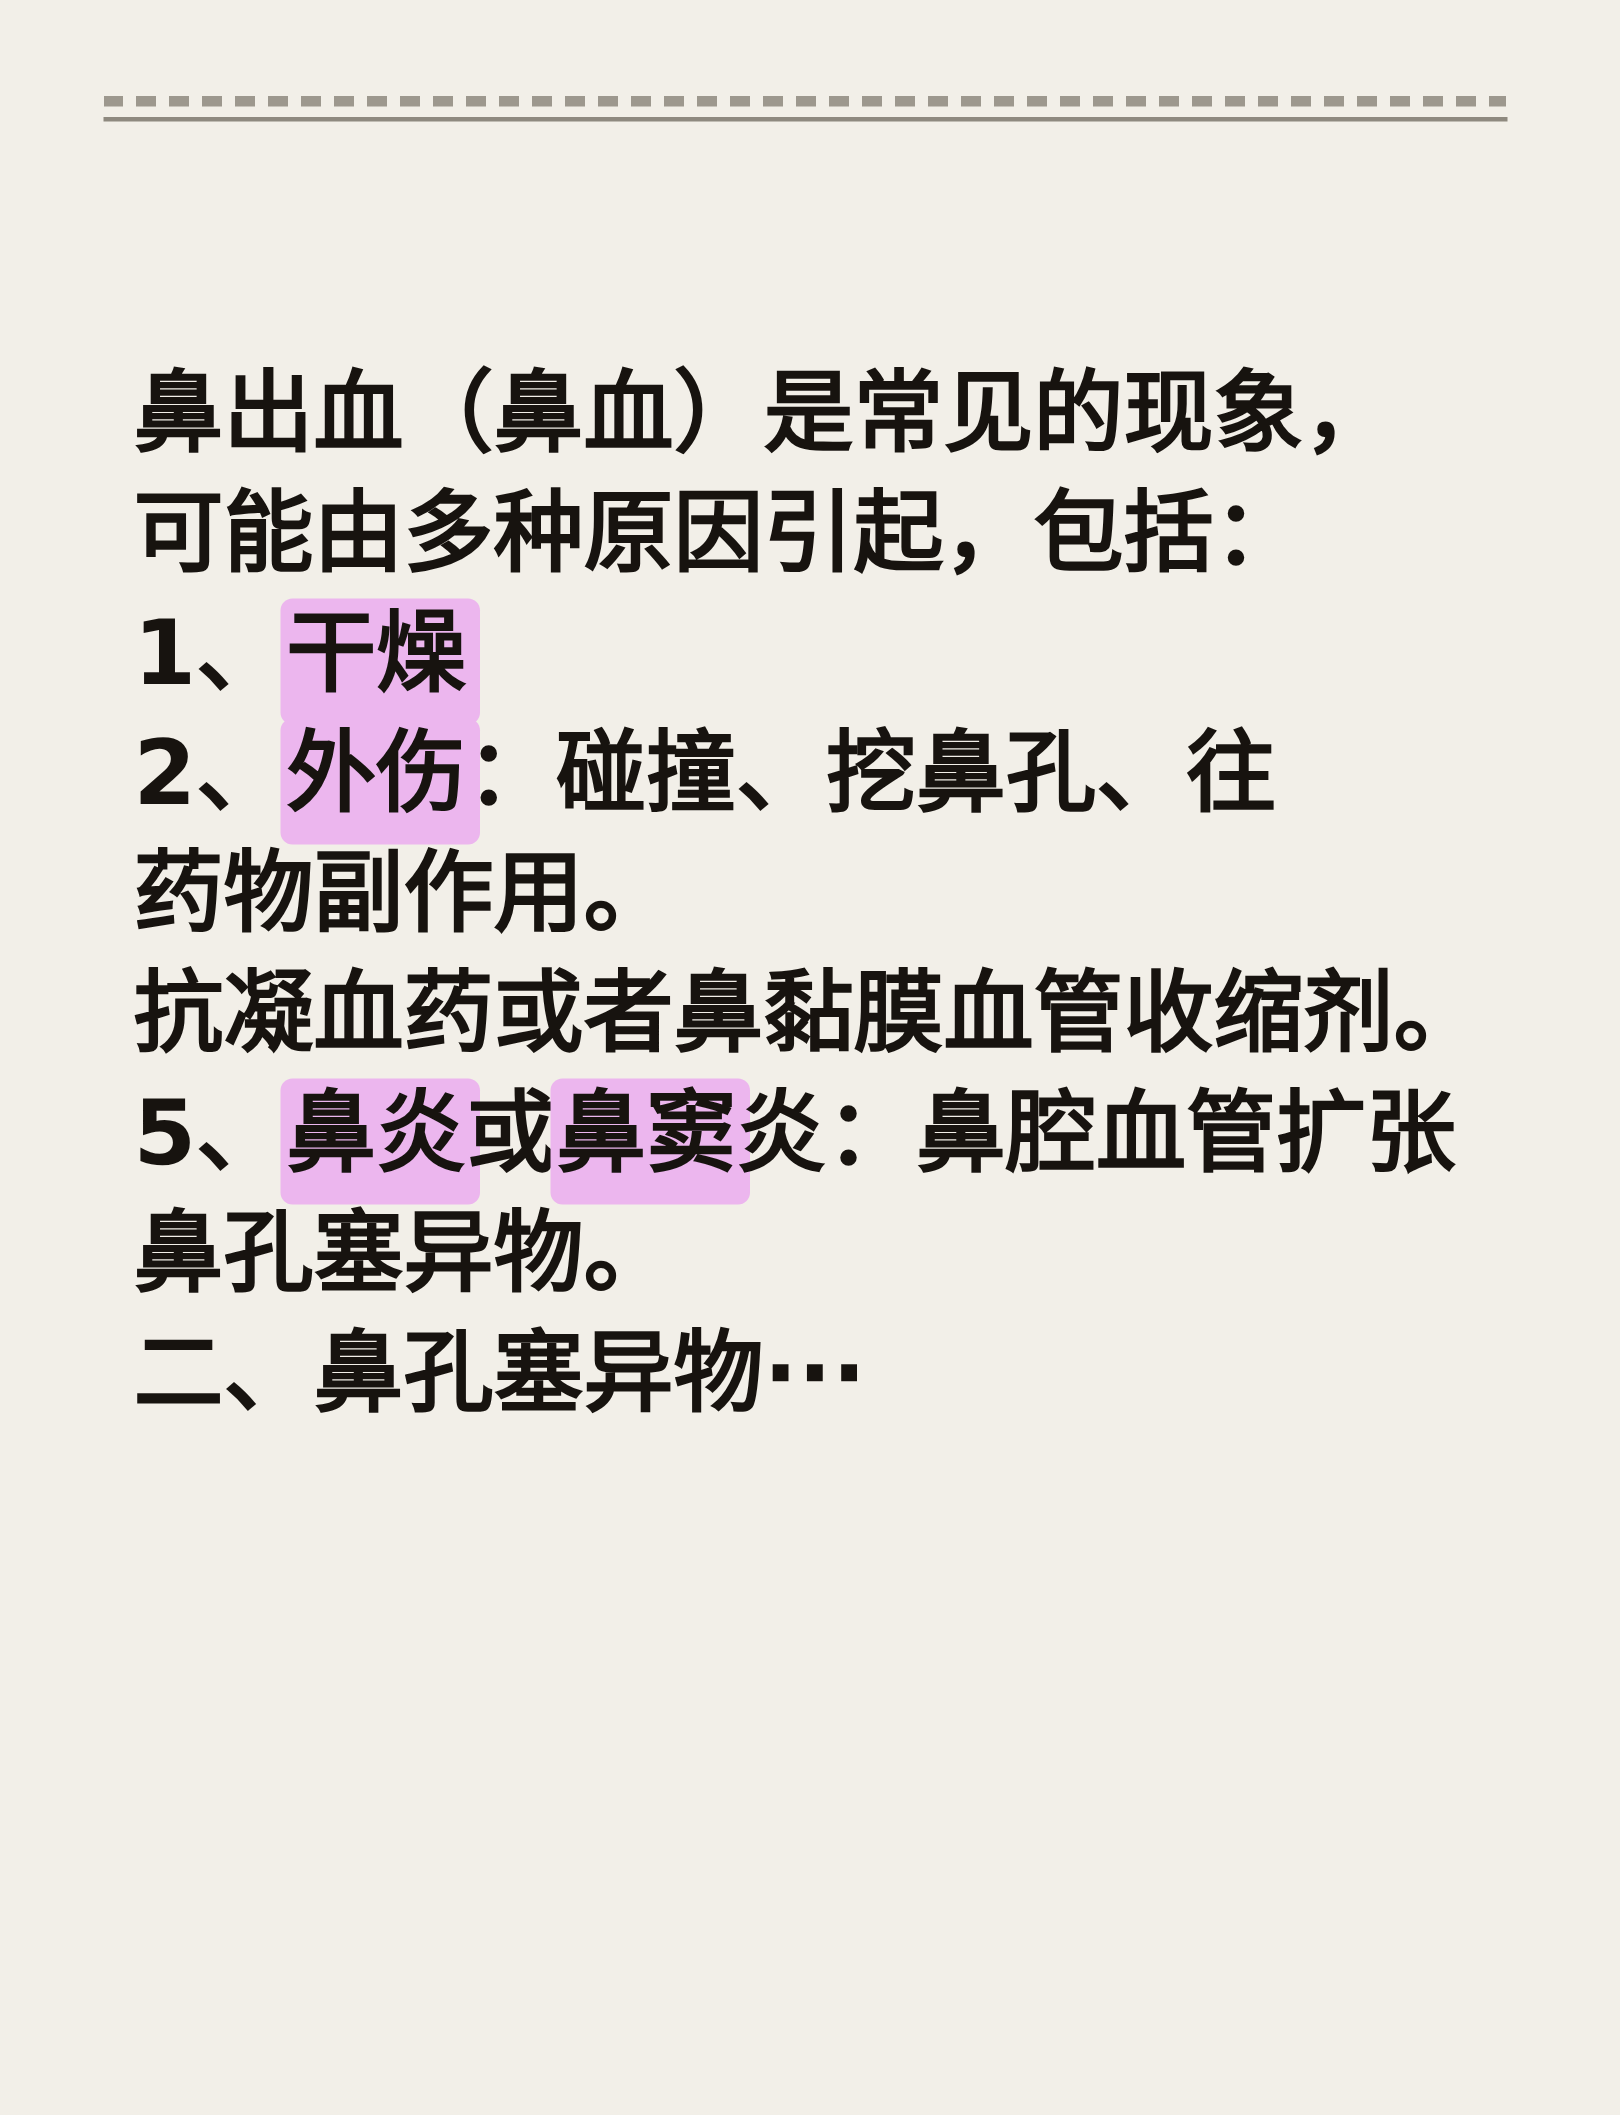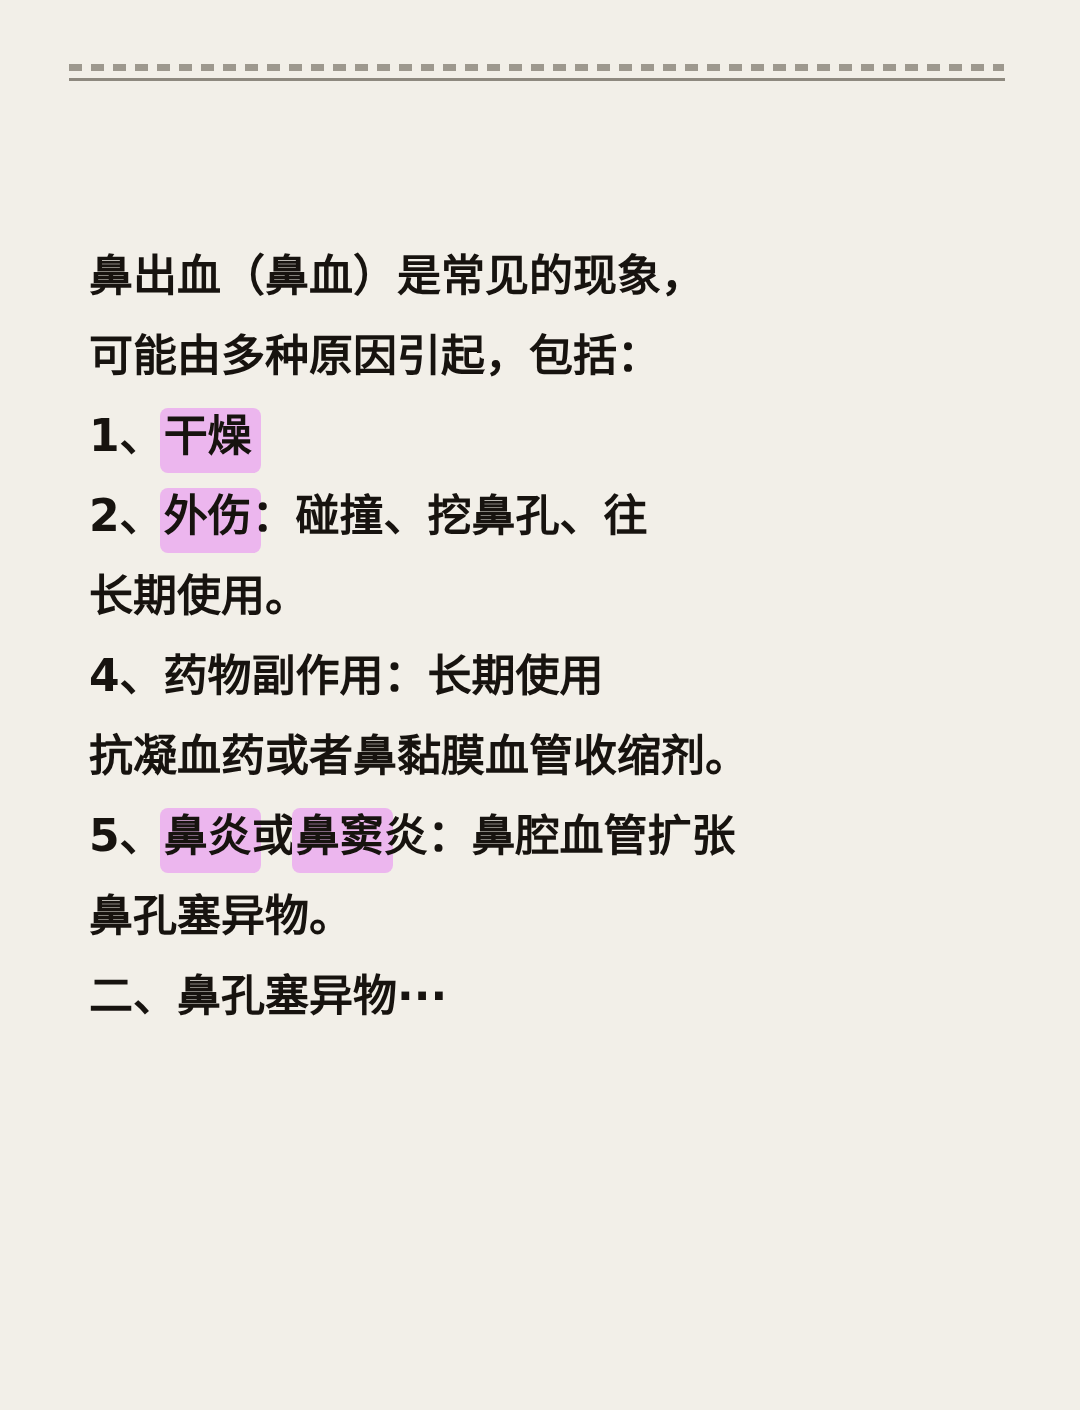--- a/index.html
+++ b/index.html
@@ -43,21 +43,21 @@
     width: 936px;
     height: 3px;
     background: var(--rule-color);
   }
   .content {
     position: absolute;
     left: 89px;
     top: 236px;
     width: 940px;
     color: var(--text-color);
-    font-size: 44px;
+    font-size: 60px;
     line-height: 80px;
     font-weight: 900;
     letter-spacing: 0px;
   }
   .line {
     margin: 0;
     white-space: nowrap;
   }
   .line span { position: relative; }
   .line span[data-highlight="true"] {
@@ -79,24 +79,23 @@
 
     <p class="line"><span data-highlight="false">鼻出血（鼻血）是常见的现象，</span></p>
 
     <p class="line"><span data-highlight="false">可能由多种原因引起，包括：</span></p>
 
 
     <p class="line"><span data-highlight="false">1、</span><span data-highlight="true">干燥</span></p>
 
     <p class="line"><span data-highlight="false">2、</span><span data-highlight="true">外伤</span><span data-highlight="false">：碰撞、挖鼻孔、往</span></p>
 
-    <p class="line"><span data-highlight="false">长期使用。</span></p>
+    <p class="line"><span data-highlight="false">药物副作用。</span></p>
 
 
-    <p class="line"><span data-highlight="false">4、药物副作用：长期使用</span></p>
 
     <p class="line"><span data-highlight="false">抗凝血药或者鼻黏膜血管收缩剂。</span></p>
 
     <p class="line"><span data-highlight="false">5、</span><span data-highlight="true">鼻炎</span><span data-highlight="false">或</span><span data-highlight="true">鼻窦</span><span data-highlight="false">炎：鼻腔血管扩张</span></p>
 
     <p class="line"><span data-highlight="false">鼻孔塞异物。</span></p>
 
     <p class="line"><span data-highlight="false">二、鼻孔塞异物···</span></p>
 
   </main>

